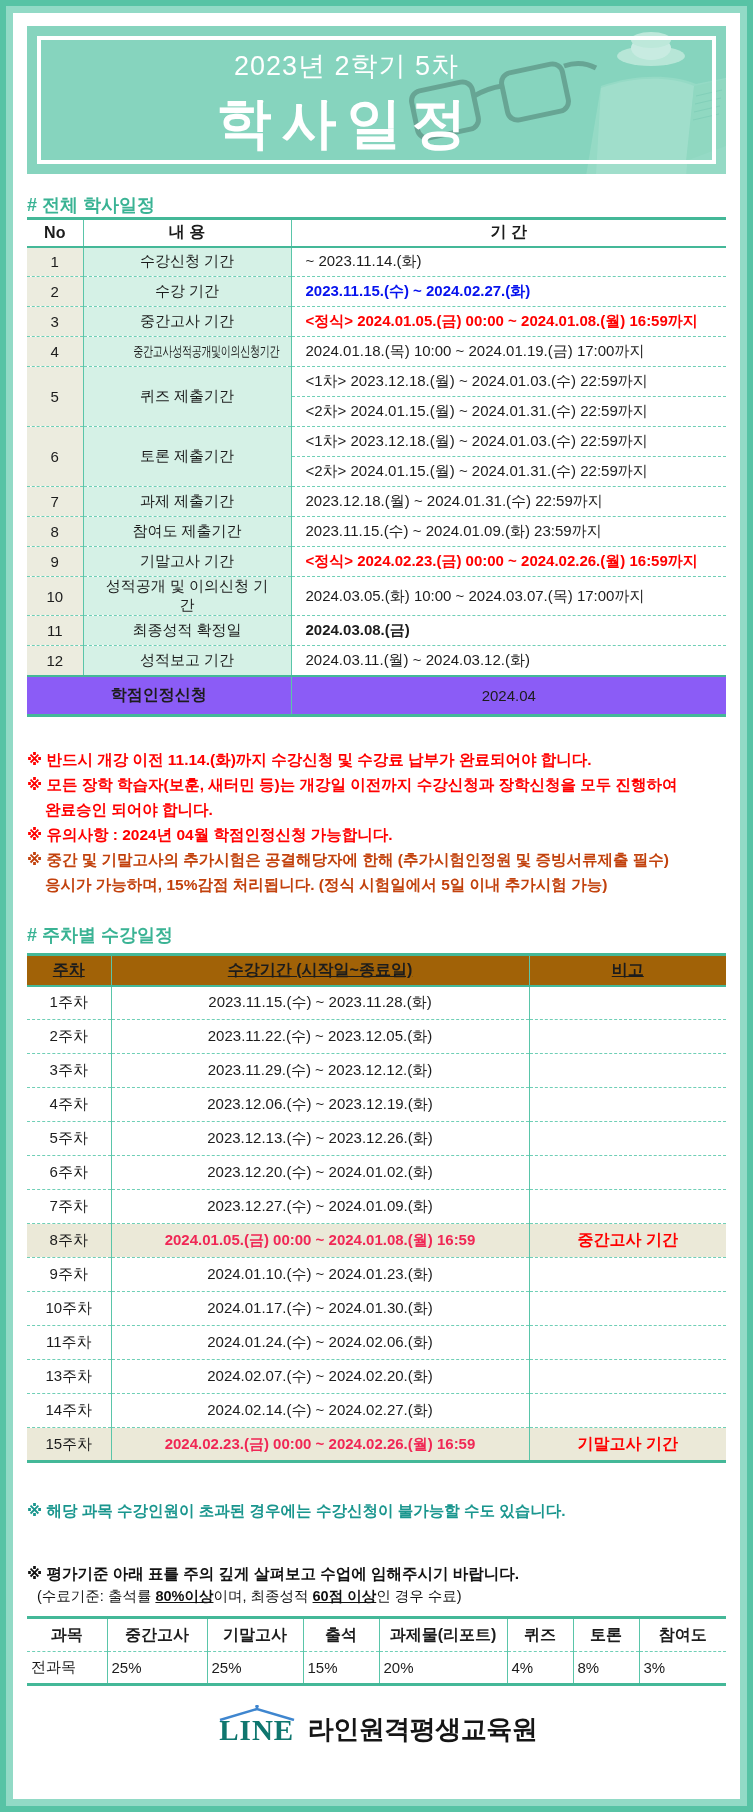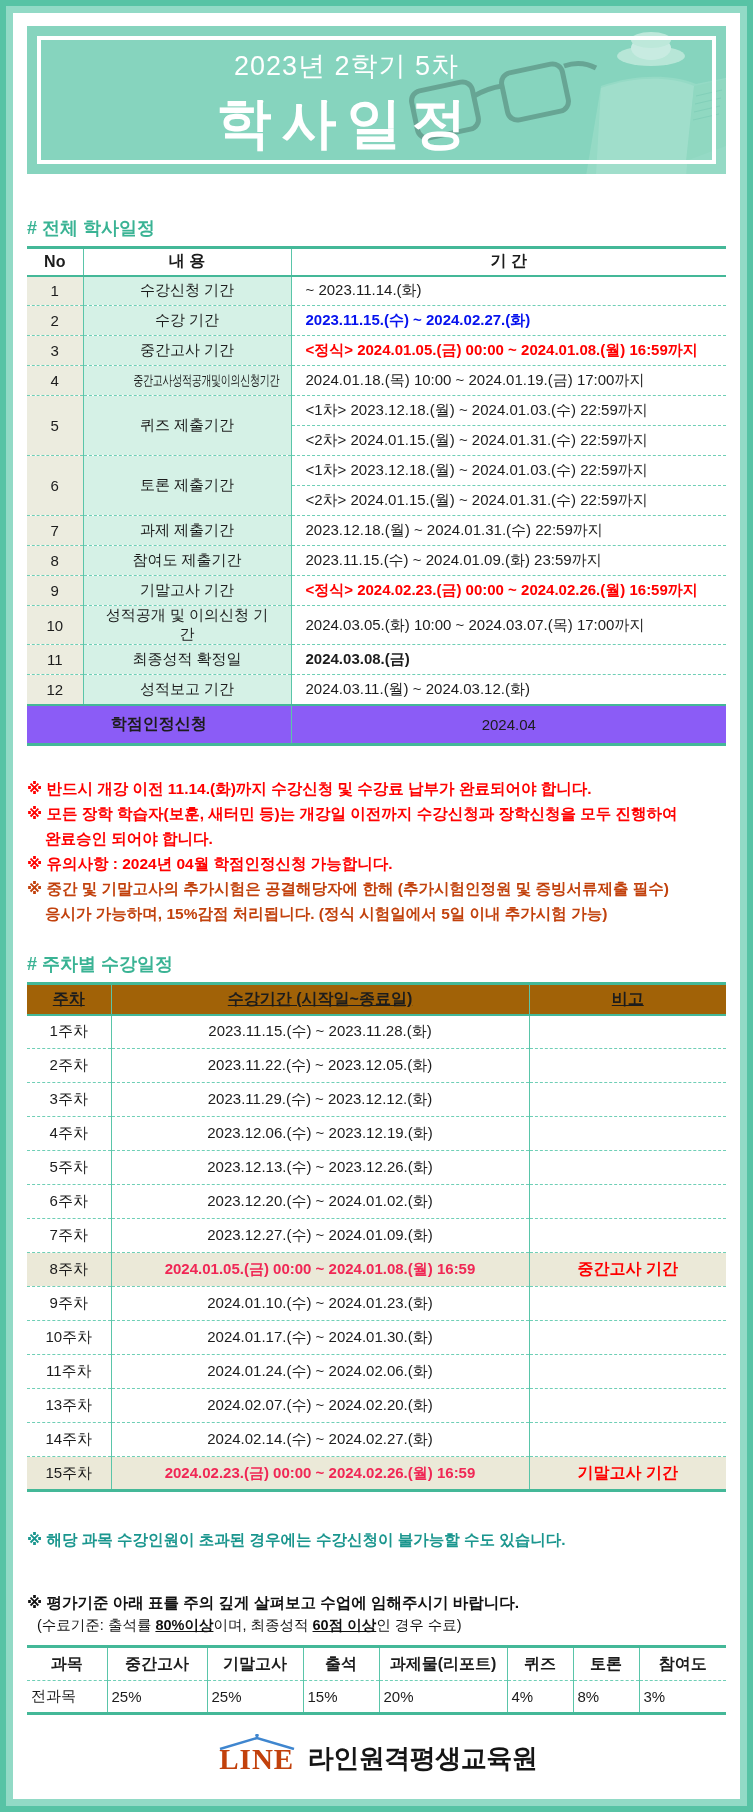--- a/index.html
+++ b/index.html
@@ -14,29 +14,29 @@
   
   .banner{margin-top:20px;height:148px;background:#86d4be;position:relative;overflow:hidden;}
   .banner-photo{position:absolute;right:0;top:0;height:100%;opacity:.55;}
   .banner-frame{position:absolute;inset:10px;border:4px solid #ffffff;}
   .banner-text{position:absolute;left:0;right:60px;top:22px;text-align:center;color:#fff;z-index:2;}
   .banner-subtitle{font-size:27px;letter-spacing:1px;}
   .banner-title{font-size:55px;font-weight:bold;letter-spacing:10px;margin-top:3px;}
 
   
   .section-heading{color:#3ab394;font-weight:bold;font-size:18px;line-height:20px;}
-  .sh1{margin-top:44px;}
+  .sh1{margin-top:21px;}
   .sh2{margin-top:28px;}
 
   
   table{width:100%;border-collapse:collapse;table-layout:fixed;}
   td,th{padding:0 4px;box-sizing:border-box;overflow:hidden;}
 
   
-  .t1{margin-top:8px;border-top:3px solid #44b898;border-bottom:3px solid #44b898;font-size:15px;}
+  .t1{margin-top:2px;border-top:3px solid #44b898;border-bottom:3px solid #44b898;font-size:15px;}
   .t1 th{background:#fff;font-weight:bold;font-size:16px;height:28px;border-bottom:2px solid #44b898;}
   .t1 td{height:30px;}
   .t1 .vline{border-left:1px solid #5ac5a9;}
   .t1 tbody tr.rsep td{border-top:1px dashed #6fcfb6;}
   .t1 td.no{background:#ececdf;text-align:center;}
   .t1 td.content{background:#d5f1e6;text-align:center;}
   .t1 td.period{background:#fff;padding-left:14px;}
   .t1 td.sub2{border-top:1px dashed #6fcfb6;}
   .t1 tr.frow td{background:#8b5cf6;border-top:2px solid #44b898;height:40px;}
   .t1 td.flabel{font-weight:bold;text-align:center;font-size:16px;}
@@ -74,21 +74,21 @@
   
   .t3{margin-top:10px;border-top:3px solid #44b898;border-bottom:3px solid #44b898;}
   .t3 th{background:#fff;font-weight:bold;font-size:16px;height:34px;border-bottom:1px dashed #6fcfb6;}
   .t3 td{height:33px;text-align:left;font-size:15px;background:#fff;}
   .t3 .vline{border-left:1px solid #5ac5a9;}
 
   
   .footer-logo{margin-top:18px;display:flex;justify-content:center;align-items:flex-end;gap:10px;height:40px;}
   .line-mark{position:relative;display:inline-block;text-align:center;}
   .line-roof{display:block;margin:0 auto -4px;}
-  .line-word{font-family:"Liberation Serif","DejaVu Serif",serif;font-weight:bold;font-size:29px;color:#c2410c;letter-spacing:1px;line-height:26px;}
+  .line-word{font-family:"Liberation Serif","DejaVu Serif",serif;font-weight:bold;font-size:29px;color:#0f766e;letter-spacing:1px;line-height:26px;}
   .org-name{font-weight:bold;font-size:26px;color:#151515;letter-spacing:-0.5px;line-height:30px;}
 </style>
 </head>
 <body>
 
 <div class="page">
   <div class="frame-inner"></div>
   <div class="content">
 
     <div class="banner">

